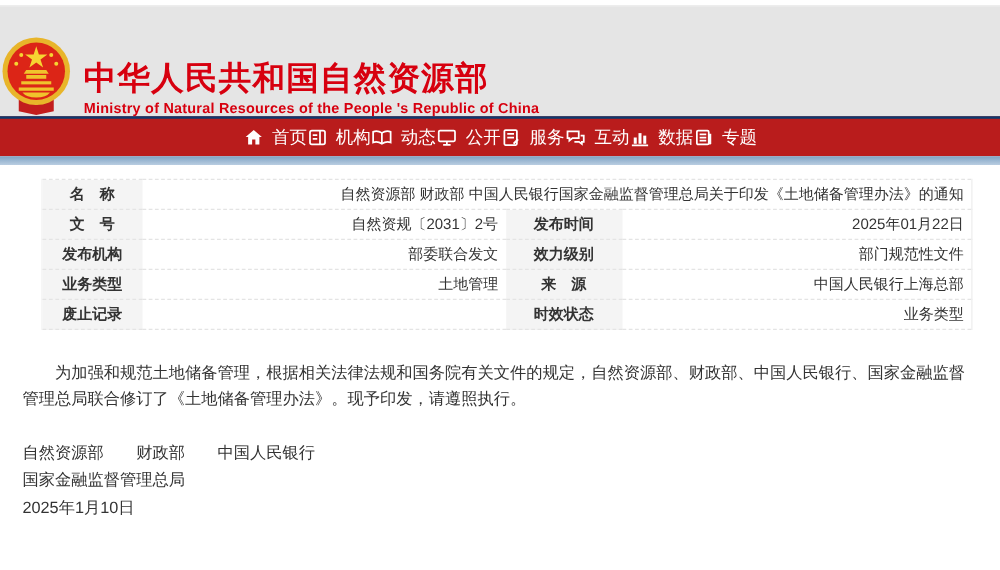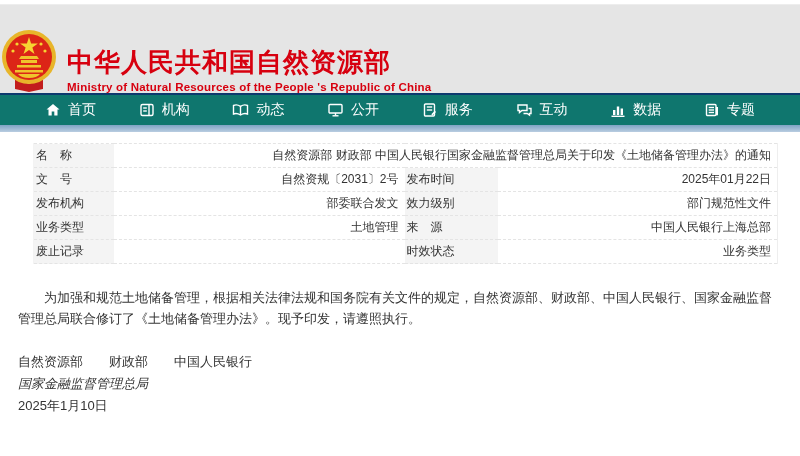--- a/index.html
+++ b/index.html
@@ -12,48 +12,48 @@
 
   
   .site-header { height: 88px; display: flex; align-items: flex-end; background: #e5e5e5; }
   .emblem { width: 58px; height: 64px; flex: 0 0 auto; }
   .title-block { margin-left: 9px; }
   .title-zh { font-size: 26px; font-weight: bold; color: #d7000f; letter-spacing: 1px; line-height: 30px; }
   .title-en { font-size: 11.5px; font-weight: bold; color: #d7000f; margin-top: 4px; letter-spacing: 0.2px; }
 
   
   .main-nav {
-    height: 32px; background: #0f766e; border-top: 2px solid #0d3a6e;
-    display: flex; align-items: center; justify-content: space-between; padding: 0 45px;
+    height: 32px; background: #b91c1c; border-top: 2px solid #0d3a6e;
+    display: flex; align-items: center; justify-content: center; padding: 0 45px;
   }
   .nav-item { display: flex; align-items: center; gap: 7px; color: #fff; font-size: 14px; cursor: pointer; height: 100%; }
   .nav-icon { display: flex; align-items: center; }
   .nav-icon svg { display: block; }
   .nav-strip { height: 7px; background: linear-gradient(#7fa3c4, #b9cde1); }
 
   
   .doc-meta {
     margin: 11px 23px 0 33px; width: 744px; border-collapse: collapse; table-layout: fixed;
     font-size: 12px; color: #333; border-top: 1px dashed #e4e4e4;
     border-left: 1px solid #f3f3f3; border-right: 1px solid #eeeeee;
   }
   .doc-meta th, .doc-meta td { border-bottom: 1px dashed #e4e4e4; height: 21px; vertical-align: middle; }
-  .doc-meta th { background: #f4f4f4; font-weight: normal; text-align: left; padding: 3px 2px; }
+  .doc-meta th { background: #f4f4f4; font-weight: bold; text-align: center; padding: 3px 2px; }
   .doc-meta td { padding: 3px 6px 3px 14px; text-align: right; font-weight: normal; }
   .col-lbl-a { width: 80px; } .col-val-a { width: 291px; }
   .col-lbl-b { width: 93px; } .col-val-b { width: 280px; }
 
   
   .doc-body { margin: 23px 20px 0 18px; font-size: 13px; line-height: 21px; color: #333; }
   .doc-body .para-indent { text-indent: 2em; margin-top: 7px; }
 
   .signature { margin-top: 22px; font-size: 13px; color: #333; }
   .sig-line { text-align: left; line-height: 22px; }
   .sig-agencies { padding-right: 23px; }
-  .sig-agency2 { padding-right: 98px; font-style: italic; }
+  .sig-agency2 { padding-right: 98px; }
   .sig-date { padding-right: 28px; }
 </style>
 </head>
 <body>
 
 <div class="page">
   <div class="top-line"></div>
 
   <header class="site-header">
     <span class="emblem">

